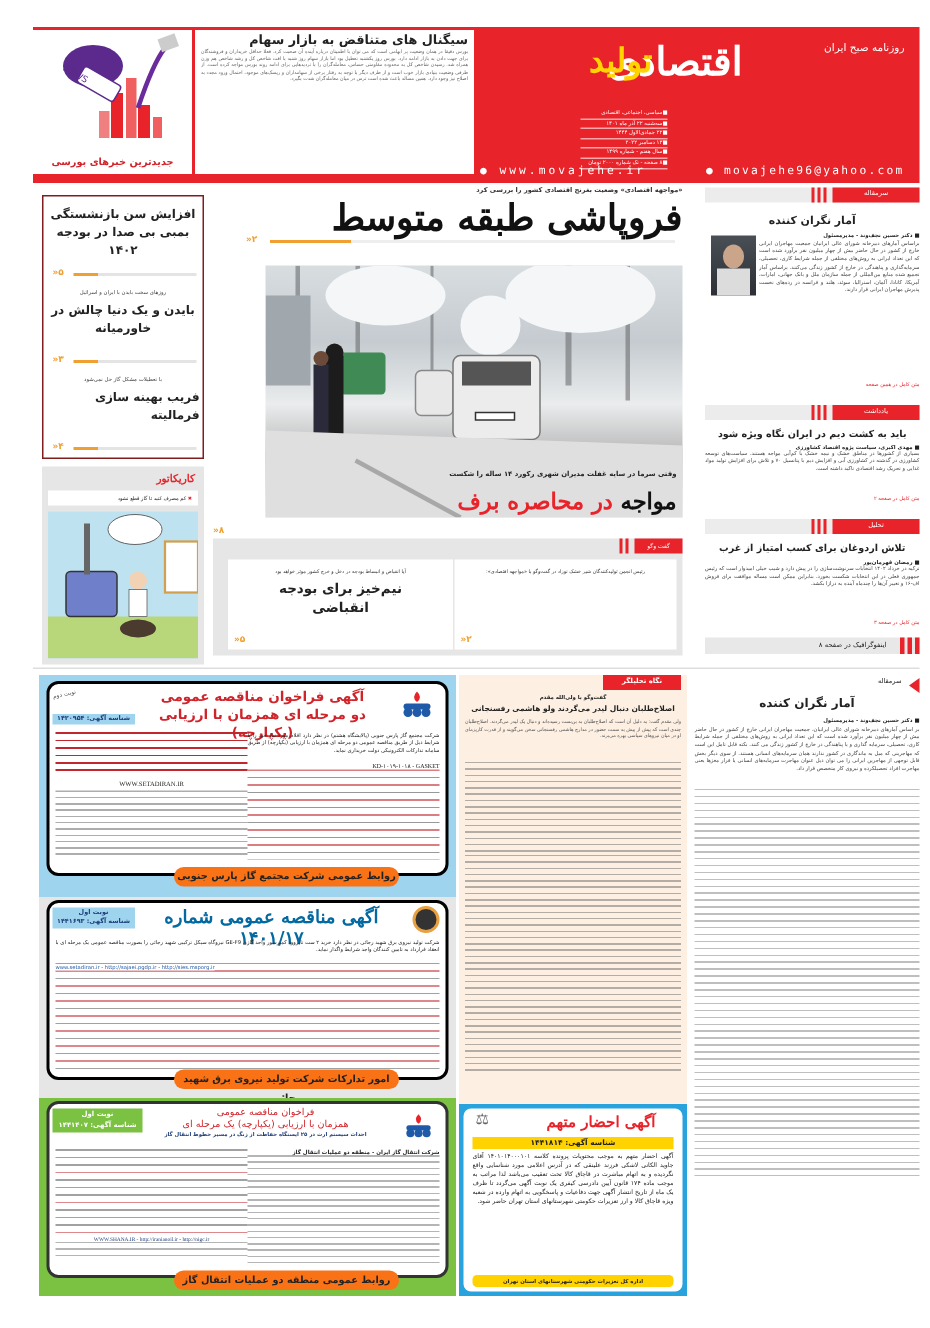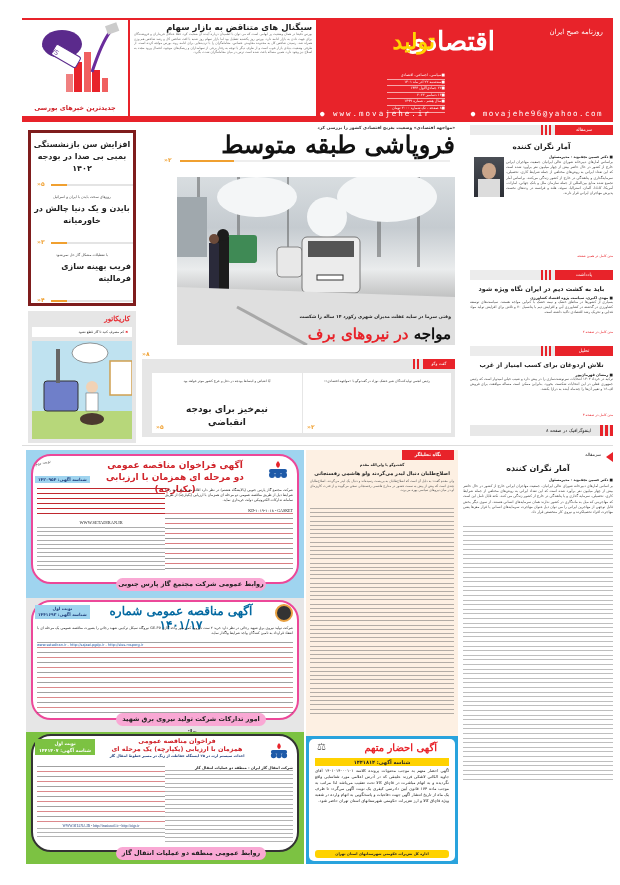--- a/index.html
+++ b/index.html
@@ -25,22 +25,22 @@
 #mast .promo .cap{position:absolute;bottom:4px;left:6px;right:6px;text-align:center;color:#d0232a;font-size:6.5px;font-weight:bold}
 
 .tag{height:10px;background:#ececec;position:absolute}
 .tag .t{position:absolute;right:0;top:0;height:10px;background:#e8232a;color:#fff;font-size:4.5px;line-height:10px;padding:0 8px;width:58px;text-align:center}
 .tag .b{position:absolute;top:0;width:2px;height:10px;background:#e8232a}
 h2.hd{font-size:7.3px;font-weight:bold;color:#222;text-align:center}
 .more{font-size:3.4px;color:#e8232a}
 .ornum{font-size:6px;color:#f0a030;font-weight:bold;position:absolute}
 .orline{height:1.5px;background:#f0a030;position:absolute}
 
-.ad{border:2px solid #ec4899;border-radius:20px;position:absolute;background:#fff}
-.adband{position:absolute;background:#f9a8d4;border-radius:10px;font-size:6.5px;font-weight:bold;text-align:center;line-height:13px;color:#222}
+.ad{border:2px solid #000000;border-radius:8px;position:absolute;background:#fff}
+.adband{position:absolute;background:#f97316;border-radius:10px;font-size:6.5px;font-weight:bold;text-align:center;line-height:13px;color:#222}
 </style>
 </head>
 <body>
 
 <div id="mast" class="abs">
   <div class="abs daily">روزنامه صبح ایران</div>
   <div class="abs logo2">اقتصادی</div>
   <div class="abs tolid">تولید</div>
   <div class="abs meta">
     <div>■سیاسی، اجتماعی، اقتصادی</div>
@@ -102,25 +102,25 @@
     <rect x="140" y="98" width="26" height="5" fill="#fff" stroke="#333"></rect>
     <rect x="40" y="60" width="12" height="65" fill="#1c1c1c"></rect>
       <circle cx="46" cy="58" r="6" fill="#1c1c1c"></circle>
     <rect x="32" y="66" width="10" height="52" fill="#2a2a3a"></rect>
       <circle cx="37" cy="62" r="5" fill="#6b4a3a"></circle>
     <path d="M0 110 L278 120 L278 168 L0 168 Z" fill="#dfdfdf"></path>
     <path d="M60 130 L130 168" stroke="#a8a8a8" stroke-width="3"></path>
   </svg>
   <div class="abs" style="right:4px;bottom:26px;font-size:4.6px;color:#222;font-weight:bold">وقتی سرما در سایه غفلت مدیران شهری رکورد ۱۴ ساله را شکست</div>
   <div class="abs" style="right:4px;bottom:2px;font-size:15px;font-weight:bold;font-family:'DejaVu Serif',serif">
-    <span style="color:#111">مواجه</span><span style="color:#e8232a"> در نیروهای برف</span>
-  </div>
-</div>
-
-<div class="abs" style="left:28px;top:130px;width:108px;height:176px;border:3px solid #7f1d1d;background:#fff">
+    <span style="color:#111">مواجه</span><span style="color:#e8232a"> در محاصره برف</span>
+  </div>
+</div>
+
+<div class="abs" style="left:28px;top:130px;width:108px;height:176px;border:1px solid #7f1d1d;background:#fff">
   <div class="abs" style="top:6px;left:2px;right:2px;text-align:center;font-size:8px;font-weight:bold;line-height:12px;color:#222">افزایش سن بازنشستگی بمبی بی صدا در بودجه ۱۴۰۲</div>
   <div class="ornum" style="left:6px;top:47px">۵«</div>
   <div class="orline" style="left:20px;top:51px;width:82px;background:linear-gradient(to right,#f0a030 20%,#e4e4e4 20%)"></div>
   <div class="abs" style="top:62px;left:2px;right:2px;text-align:center;font-size:3.6px;color:#444">روزهای سخت بایدن با ایران و اسرائیل</div>
   <div class="abs" style="top:70px;left:2px;right:2px;text-align:center;font-size:8px;font-weight:bold;line-height:12px">بایدن و یک دنیا چالش در خاورمیانه</div>
   <div class="ornum" style="left:6px;top:105px">۳«</div>
   <div class="orline" style="left:20px;top:109px;width:82px;background:linear-gradient(to right,#f0a030 20%,#e4e4e4 20%)"></div>
   <div class="abs" style="top:120px;left:2px;right:2px;text-align:center;font-size:3.6px;color:#444">با تعطیلات مشکل گاز حل نمی‌شود</div>
   <div class="abs" style="top:128px;left:2px;right:2px;font-size:8px;font-weight:bold;line-height:12px">فریب بهینه سازی فرمالیته</div>
   <div class="ornum" style="left:6px;top:163px">۴«</div>
@@ -149,21 +149,21 @@
 <div class="abs" style="left:142px;top:359px;width:313px;height:78px;background:#e6e6e6">
   <div class="abs" style="right:0;top:0;width:32px;height:10px;background:#e8232a;color:#fff;font-size:4px;line-height:10px;text-align:center">گفت وگو</div>
   <div class="abs" style="right:36px;top:0;width:2px;height:10px;background:#e8232a"></div>
   <div class="abs" style="right:40px;top:0;width:2px;height:10px;background:#e8232a"></div>
   <div class="abs" style="right:4px;top:14px;width:148px;height:60px;background:#fff;text-align:center">
     <div style="font-size:3.3px;color:#333;margin-top:6px">رئیس انجمن تولیدکنندگان شیر خشک نوزاد در گفت‌وگو با «مواجهه اقتصادی»:</div>
     <div class="ornum" style="left:4px;bottom:3px">۲«</div>
   </div>
   <div class="abs" style="left:10px;top:14px;width:150px;height:60px;background:#fff;text-align:center">
     <div style="font-size:3.3px;color:#333;margin-top:6px">آیا انقباض و انبساط بودجه در دخل و خرج کشور موثر خواهد بود</div>
-    <div style="font-size:9px;font-weight:bold;line-height:13px;padding:20px 18px 0">نیم‌خیز برای بودجه انقباضی</div>
+    <div style="font-size:9px;font-weight:bold;line-height:13px;padding:4px 18px 0">نیم‌خیز برای بودجه انقباضی</div>
     <div class="ornum" style="left:4px;bottom:3px">۵«</div>
   </div>
 </div>
 <div class="ornum" style="left:142px;top:350px">۸«</div>
 
 <div class="tag" style="left:470px;top:125px;width:143px">
   <div class="t">سرمقاله</div>
   <div class="b" style="right:62px"></div>
     <div class="b" style="right:66px"></div>
     <div class="b" style="right:70px"></div>
@@ -294,21 +294,21 @@
   <div class="ad" style="left:5px;top:2px;right:5px;height:118px;border-color:#333">
     <div class="abs" style="right:6px;top:6px;width:24px;height:18px">
       <svg width="24" height="18" viewBox="0 0 26 20">
           <path d="M13 1 Q9 5 13 8 Q17 5 13 1Z" fill="#e8232a"></path>
           <rect x="4" y="9" width="18" height="4" rx="2" fill="#1e5aa8"></rect>
           <circle cx="7" cy="15" r="3" fill="#1e5aa8"></circle>
           <circle cx="13" cy="15" r="3" fill="#1e5aa8"></circle>
           <circle cx="19" cy="15" r="3" fill="#1e5aa8"></circle>
         </svg>
     </div>
-    <div class="abs" style="right:36px;top:1px;left:60px;text-align:center;font-size:6.4px;font-weight:bold;color:#d0232a;line-height:8px">
+    <div class="abs" style="right:36px;top:1px;left:60px;text-align:center;font-size:6.4px;font-weight:normal;color:#d0232a;line-height:8px">
       <div>فراخوان مناقصه عمومی</div>
       <div>همزمان با ارزیابی (یکپارچه) یک مرحله ای</div>
     </div>
     <div class="abs" style="right:36px;left:60px;top:18px;text-align:center;font-size:3.6px;font-weight:bold;color:#1f3d7a">احداث سیستم ارت در ۲۵ ایستگاه حفاظت از زنگ در مسیر خطوط انتقال گاز</div>
     <div class="abs" style="left:2px;top:3px;background:#7cc242;font-size:4.6px;font-weight:bold;padding:1px 4px;color:#fff;text-align:center;line-height:7px">
       <div>نوبت اول</div>
       <div>شناسه آگهی: ۱۴۴۱۴۰۷</div>
     </div>
     <div class="abs" style="right:4px;top:30px;width:128px">
       <div style="font-size:3.7px;font-weight:bold;color:#222">شرکت انتقال گاز ایران - منطقه دو عملیات انتقال گاز</div>

